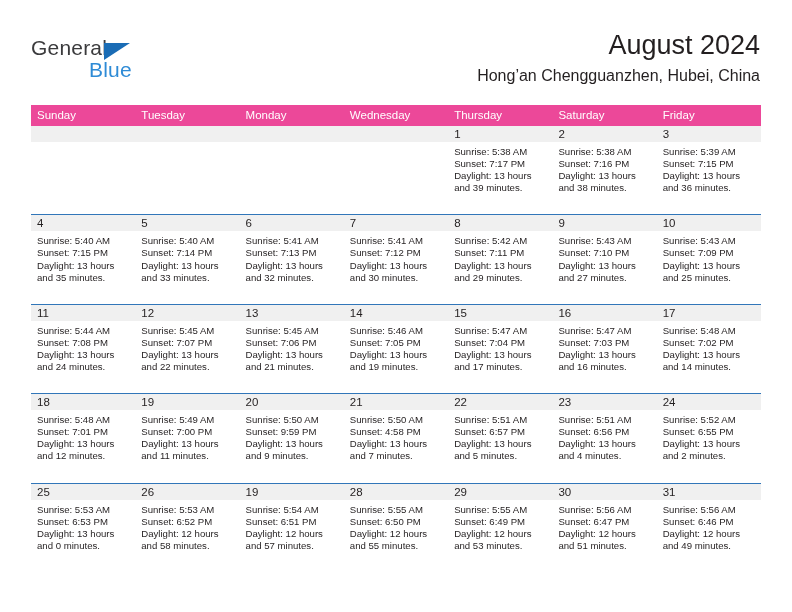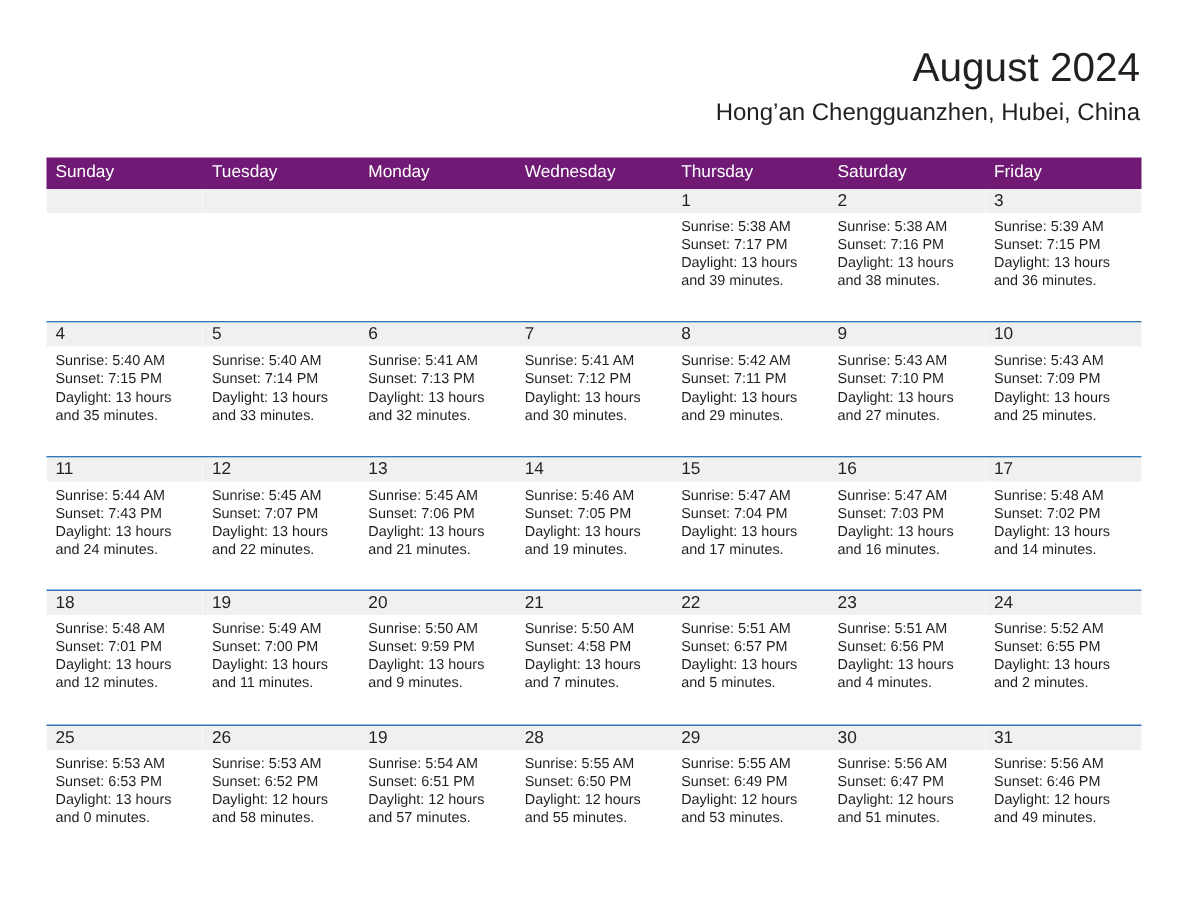--- a/index.html
+++ b/index.html
@@ -89,21 +89,21 @@
   .calendar {
     position: absolute;
     left: 31px;
     top: 105px;
     width: 730px;
   }
   .weekday-row {
     display: flex;
     width: 730px;
     height: 21px;
-    background: #701a75;
+    background: #ec4899;
   }
   .weekday {
     flex: 1 1 0;
     color: #ffffff;
     font-size: 11.5px;
     line-height: 21px;
     padding-left: 6px;
     box-sizing: border-box;
     white-space: nowrap;
     overflow: hidden;
@@ -147,20 +147,25 @@
     white-space: nowrap;
   }
 </style>
 </head>
 <body>
 
 <div class="page">
 
   <div class="header">
 
+    <div class="logo">
+      <span class="logo-general">General</span>
+      <span class="logo-triangle"></span>
+      <span class="logo-blue">Blue</span>
+    </div>
 
     <div class="title-block">
       <div class="cal-title">August 2024</div>
       <div class="cal-subtitle">Hong’an Chengguanzhen, Hubei, China</div>
     </div>
 
   </div>
 
   <div class="calendar">
 
@@ -280,21 +285,21 @@
           <div>and 25 minutes.</div>
         </div>
       </div>
     </div>
 
     <div class="week-row">
       <div class="day-cell">
         <div class="day-number">11</div>
         <div class="day-info">
           <div>Sunrise: 5:44 AM</div>
-          <div>Sunset: 7:43 PM</div>
+          <div>Sunset: 7:08 PM</div>
           <div>Daylight: 13 hours</div>
           <div>and 24 minutes.</div>
         </div>
       </div>
       <div class="day-cell">
         <div class="day-number">12</div>
         <div class="day-info">
           <div>Sunrise: 5:45 AM</div>
           <div>Sunset: 7:07 PM</div>
           <div>Daylight: 13 hours</div>

